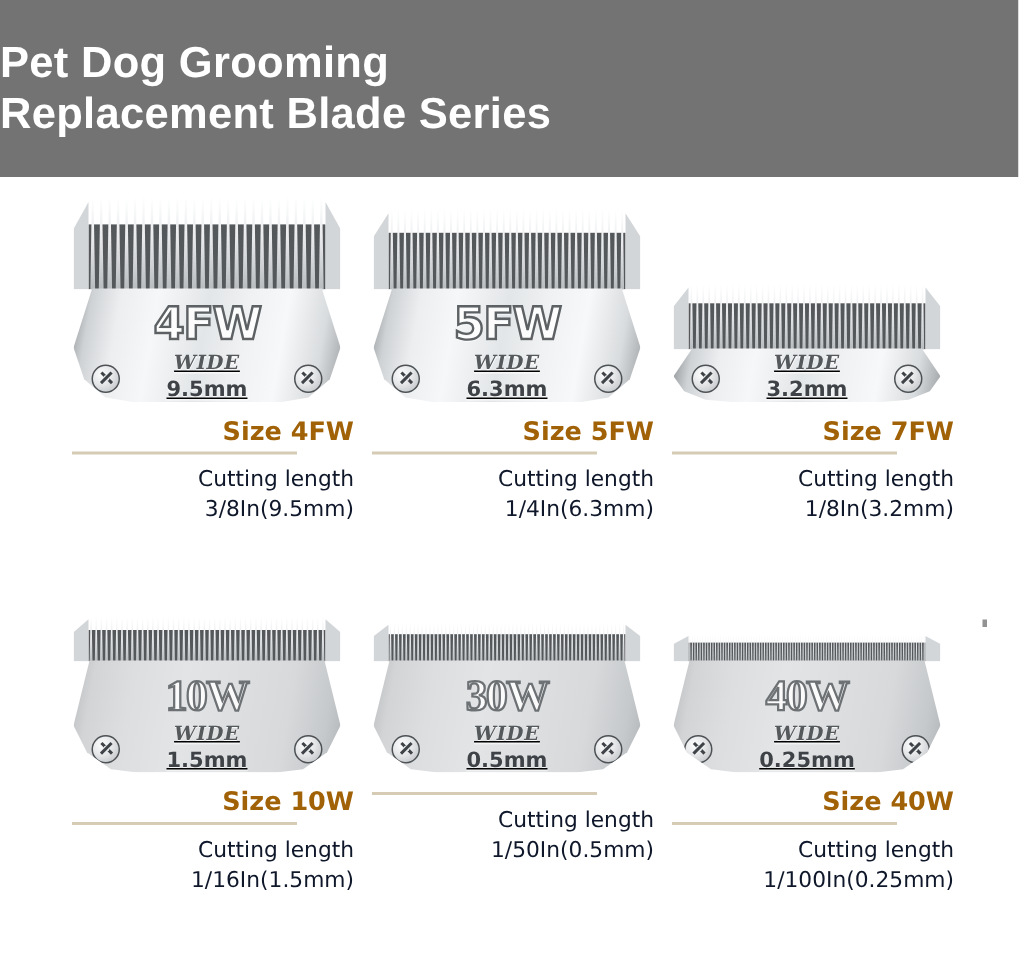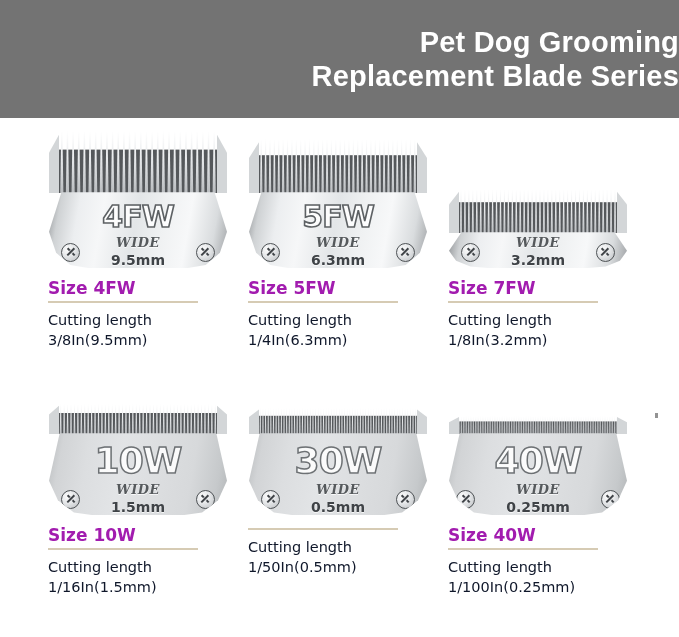--- a/index.html
+++ b/index.html
@@ -8,21 +8,21 @@
     background:#ffffff;
     font-family:"Liberation Sans", sans-serif;
     overflow:hidden;
     position:relative;
   }
 
   
   .header{
     position:absolute;left:0;top:0;width:679px;height:118px;
     background:#737373;
-    display:flex;align-items:flex-end;justify-content:center;
+    display:flex;align-items:flex-start;justify-content:center;
     flex-direction:column;
   }
   .header-line{
     color:#ffffff;
     font-weight:bold;
     font-size:29px;
     line-height:34px;
     letter-spacing:0.2px;
     text-align:center;
     white-space:nowrap;
@@ -34,20 +34,21 @@
   }
   .row{
     display:flex;
     width:679px;
   }
   .row-1{height:252px;}
   .row-2{height:250px;}
   .cell{
     width:196px;
     position:relative;
+    text-align:right;
   }
   .cell-0{margin-left:40px;}
   .cell-1{margin-left:4px;}
   .cell-2{margin-left:4px;}
 
   
   .blade-stage{
     height:150px;
     position:relative;
     display:flex;
@@ -107,31 +108,33 @@
     font-family:"DejaVu Sans", sans-serif;
     font-weight:bold;
     font-size:30px;
     letter-spacing:-1px;
     color:transparent;
     -webkit-text-stroke:1.6px #5d6164;
     text-shadow:0 1px 0 rgba(255,255,255,.85);
     line-height:1;
   }
   .w-series .model{
-    font-size:36px;
+    font-size:29px;
+    font-family:Liberation Serif, serif;
     -webkit-text-stroke:1.5px #6d7174;
   }
 
   .wide-row{
     margin-top:4px;
     display:flex;
     align-items:center;
     justify-content:center;
     gap:31px;
     width:100%;
+    text-decoration:underline;
   }
   .screw{
     width:17px;height:17px;
     border-radius:50%;
     background:
       radial-gradient(circle at 35% 32%, #fdfdfd 0%, #e4e6e8 45%, #b9bcbf 100%);
     border:1.4px solid #4e5255;
     position:relative;
     flex:0 0 auto;
   }
@@ -181,21 +184,21 @@
 
   
   .caption{
     padding-left:8px;
     padding-top:10px;
   }
   .size-title{
     font-family:"DejaVu Sans", sans-serif;
     font-weight:bold;
     font-size:17px;
-    color:#a21caf;
+    color:#a16207;
     line-height:20px;
     white-space:nowrap;
   }
   .rule{
     margin-top:3px;
     width:150px;
     height:2px;
     background:#d6cbb4;
   }
   .cut-line{

